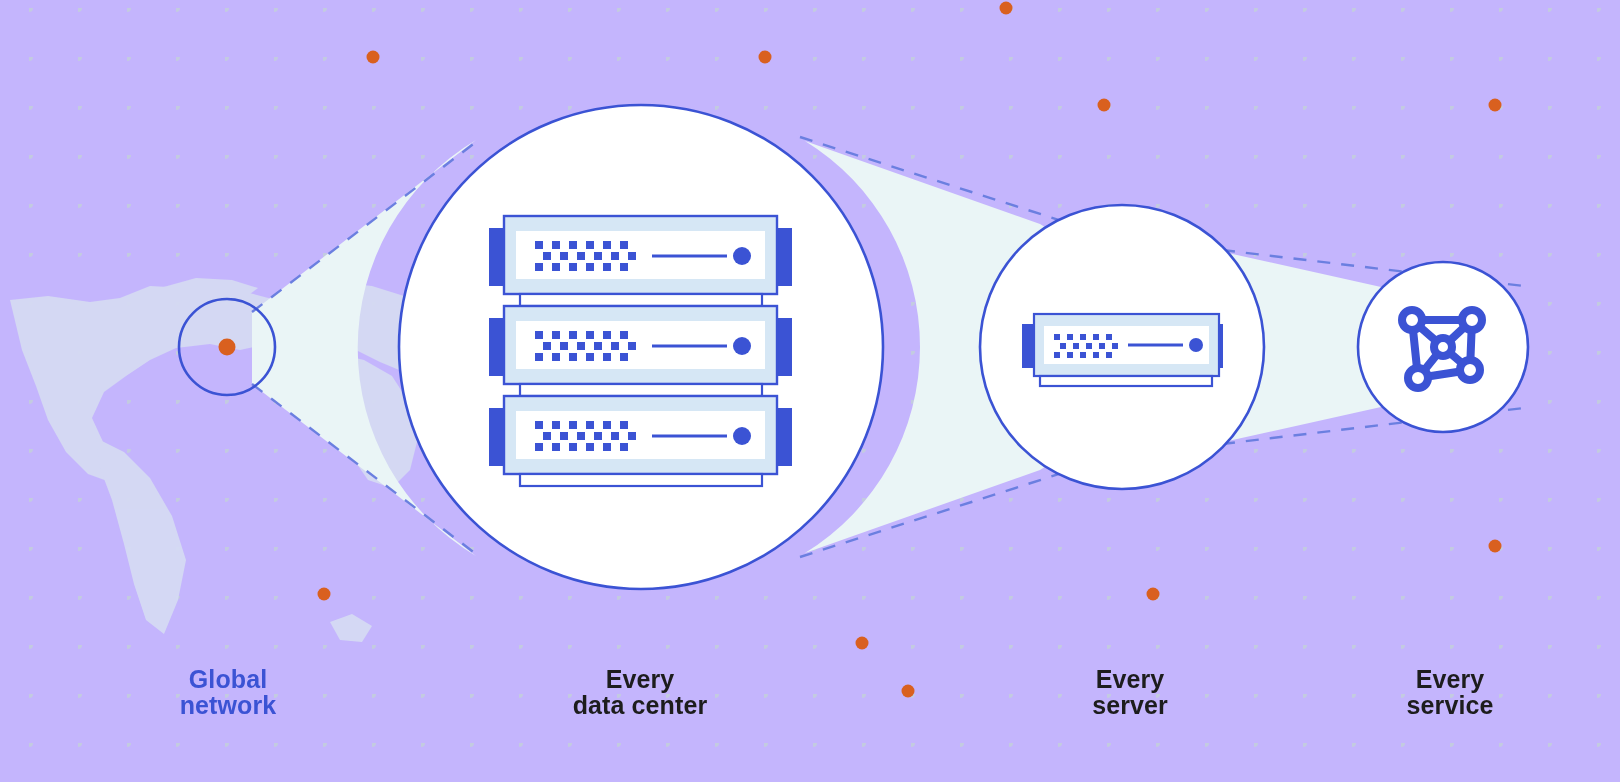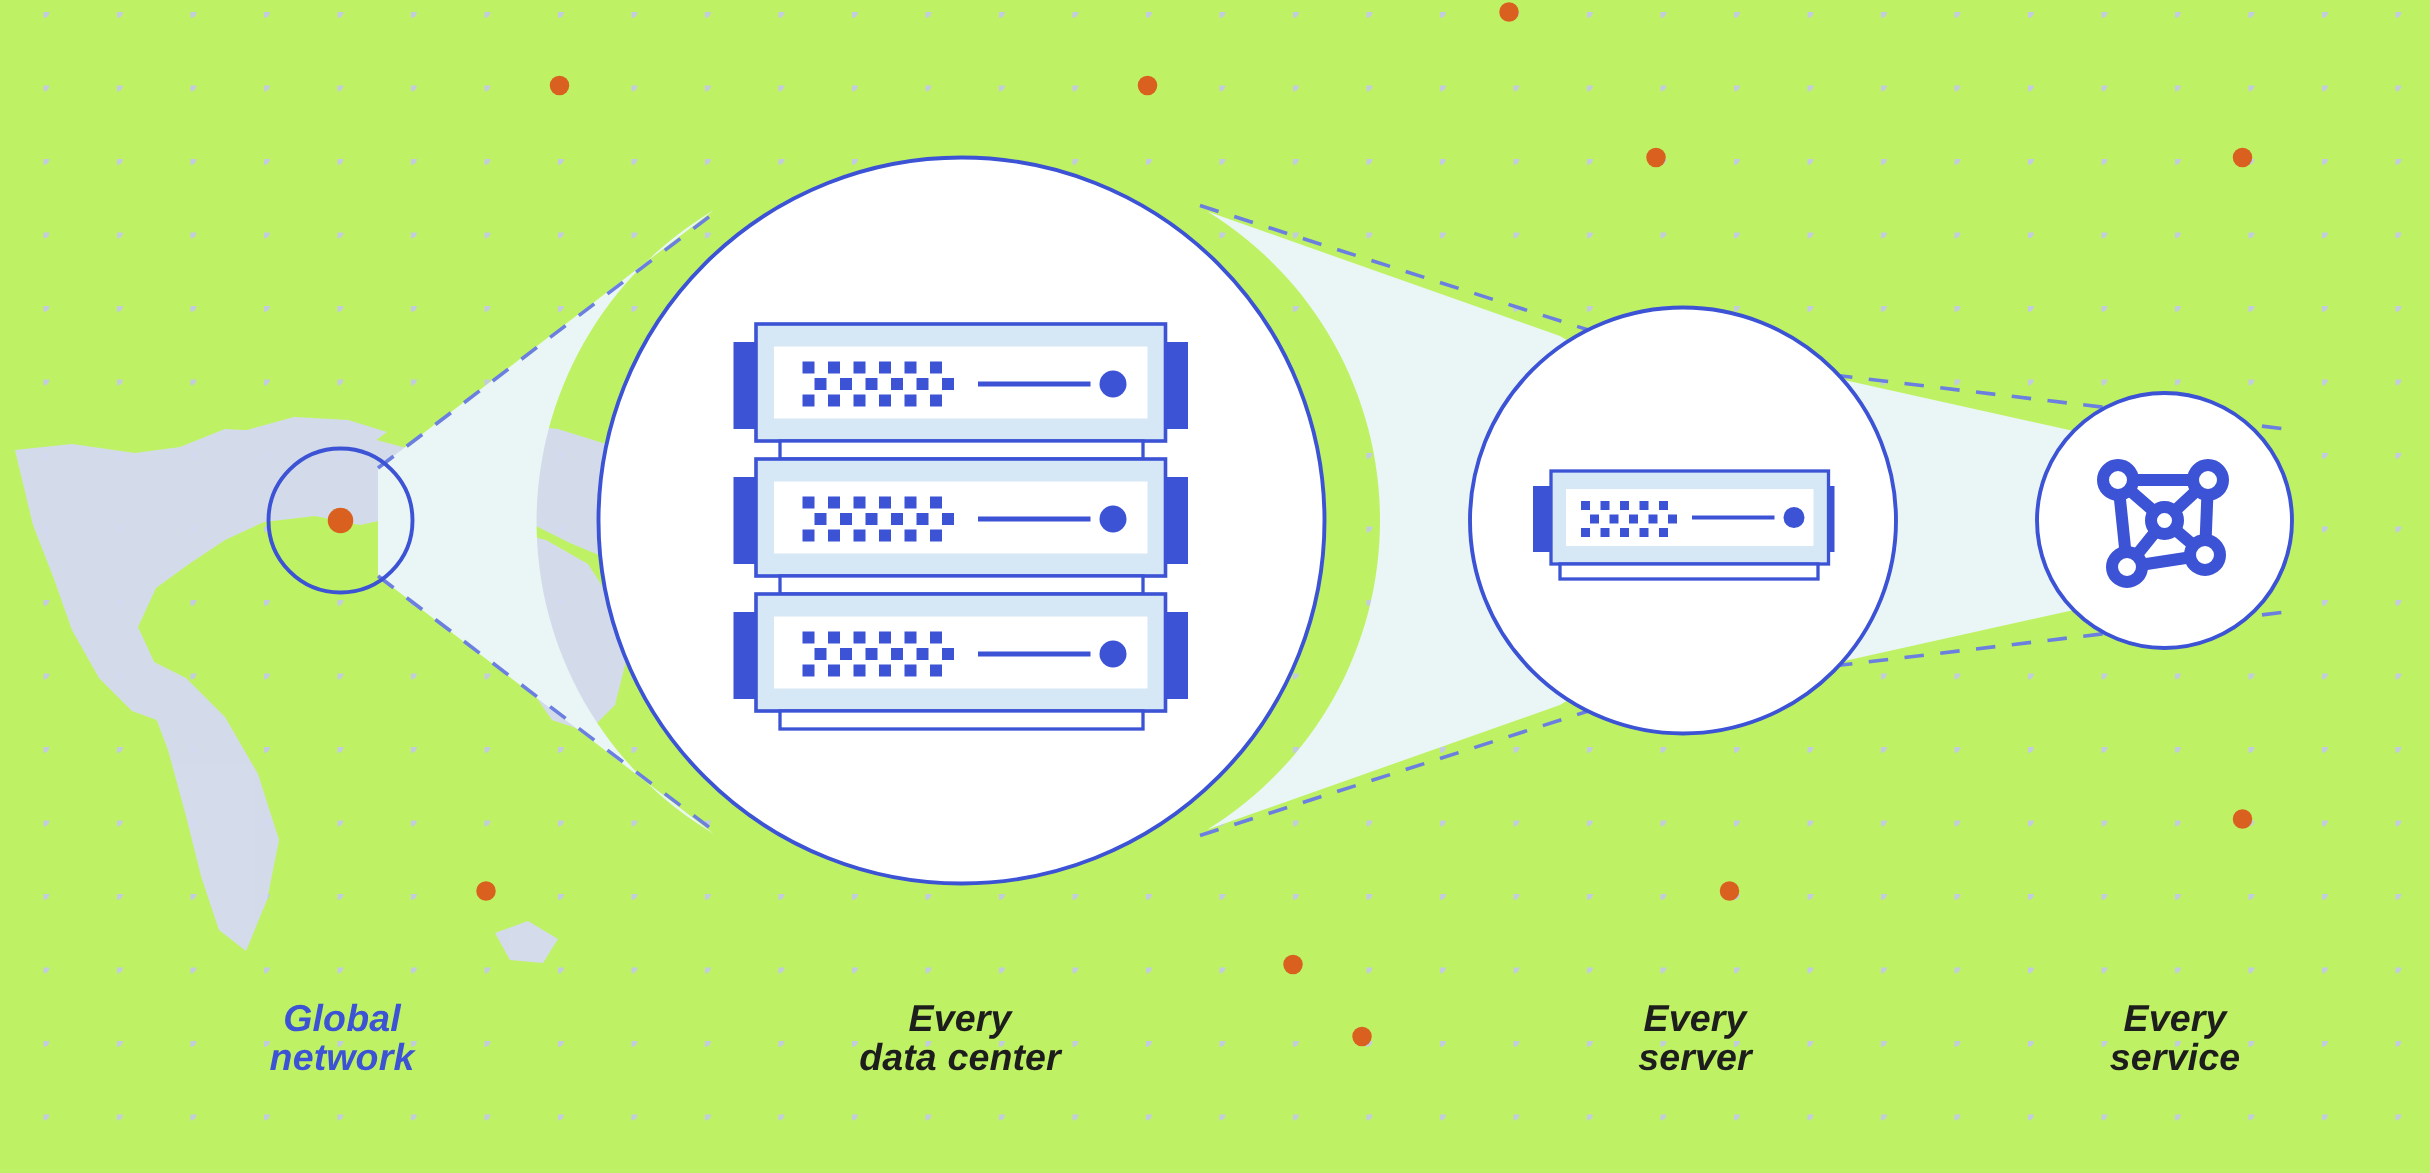--- a/index.html
+++ b/index.html
@@ -7,23 +7,22 @@
     padding: 0;
     background: #ffffff;
   }
   body {
     font-family: "Liberation Sans", sans-serif;
   }
   #stage {
     position: relative;
     width: 1620px;
     height: 782px;
-    background: #bef264;
+    background: #c4b5fd;
     overflow: hidden;
-    font-style: italic;
   }
   #scene-svg {
     position: absolute;
     left: 0;
     top: 0;
     width: 1620px;
     height: 782px;
     display: block;
   }
   .label {

